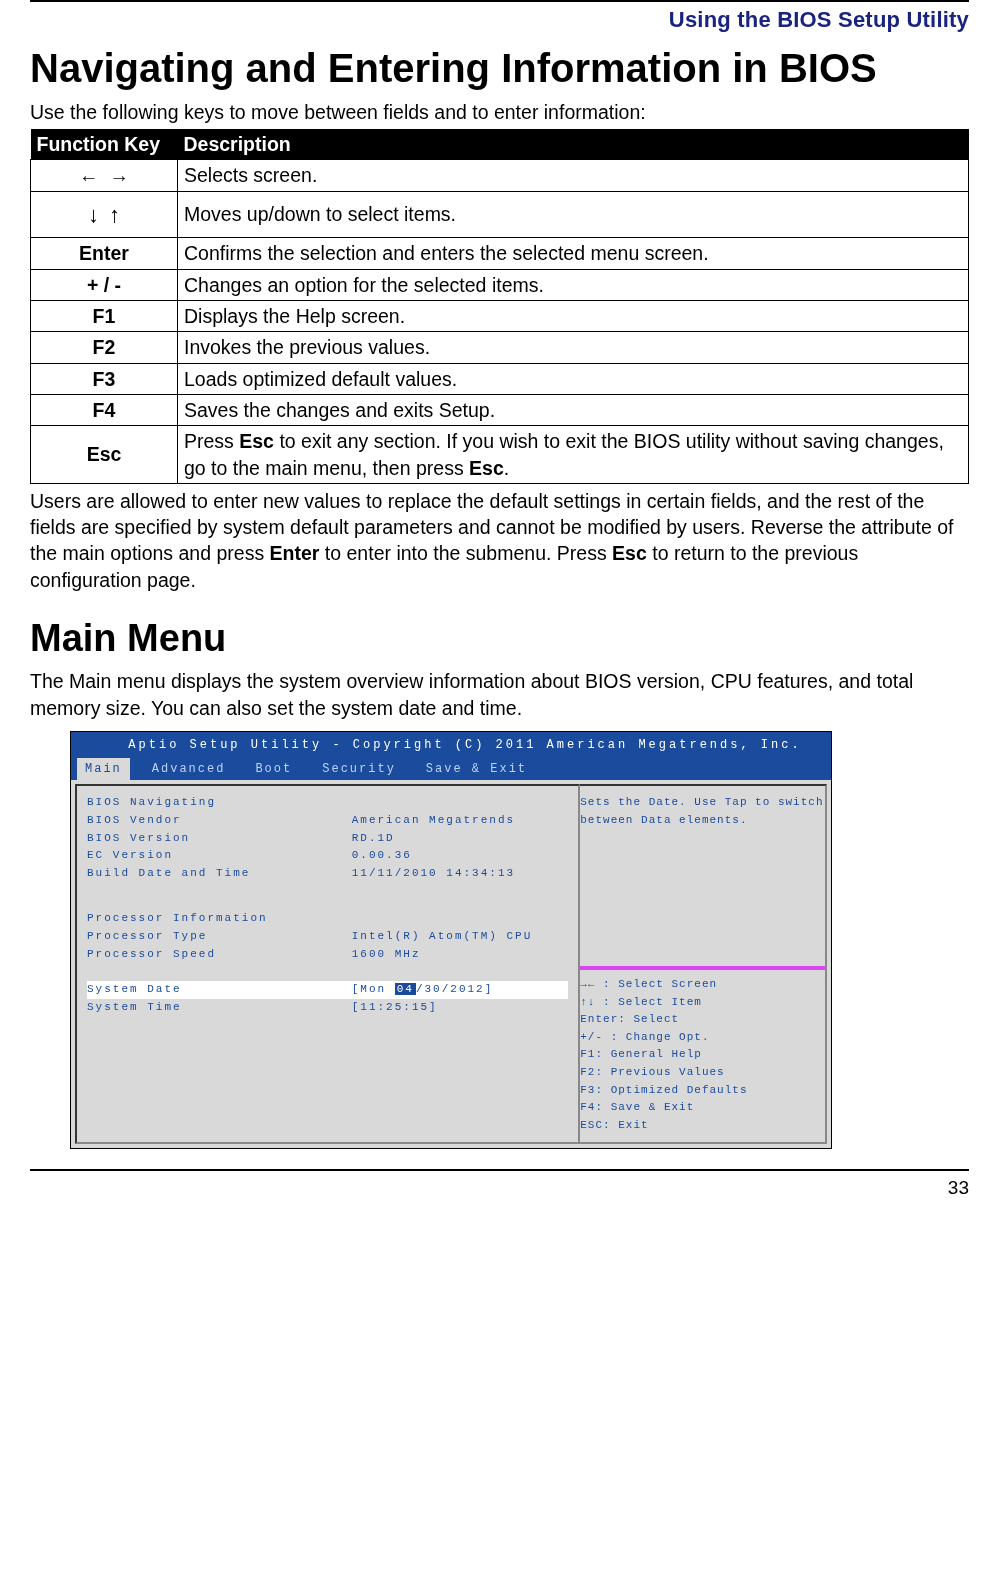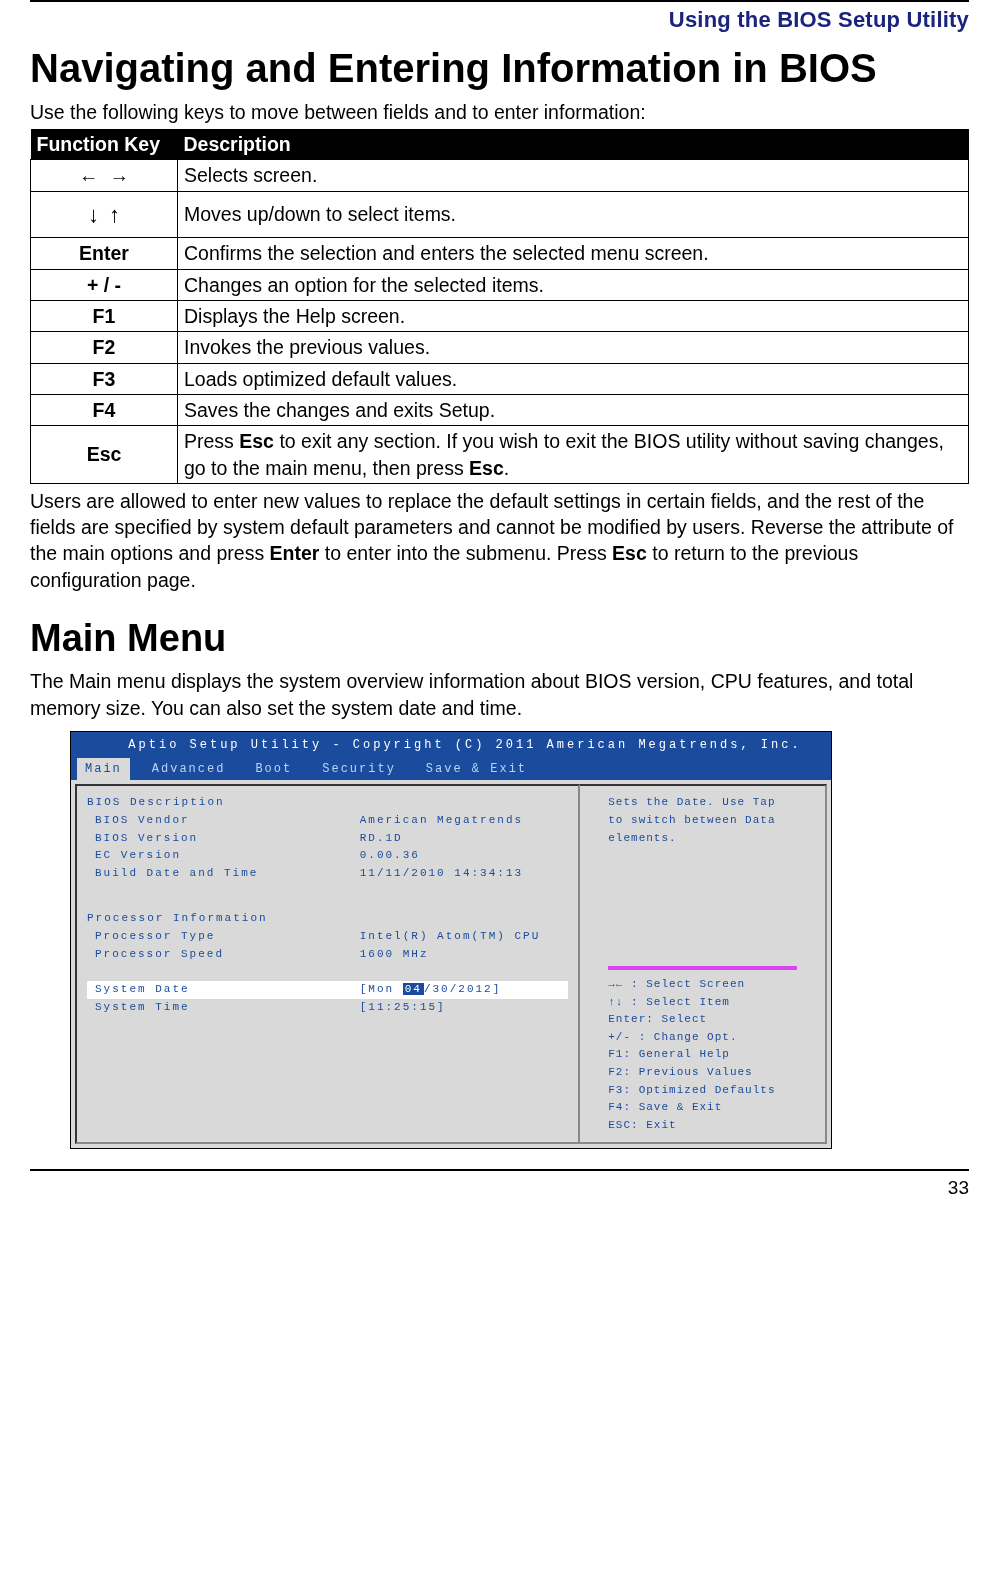--- a/index.html
+++ b/index.html
@@ -124,31 +124,31 @@
     letter-spacing: 2px;
     line-height: 1.6;
     font-size: 11px;
     position: relative;
   }
   .bios-right {
     flex: 1;
     border: 2px inset #888;
     border-left: none;
     background: #d9d9d9;
-    padding: 8px 28px;
+    padding: 8px 0;
     color: #1a4b9c;
     letter-spacing: 1px;
     line-height: 1.6;
     font-size: 11px;
     display: flex;
     flex-direction: column;
     justify-content: space-between;
   }
   .bios-row { display: flex; }
-  .bios-label { flex: 0 0 55%; margin-left: 8px; }
+  .bios-label { flex: 0 0 55%; }
   .bios-value { flex: 1; }
   .bios-section-title { color: #1a4b9c; }
   .bios-highlight-row { background: #ffffff; color: #1a4b9c; }
   .bios-highlight-value { }
   .bios-highlight-num {
     background: #1a4b9c;
     color: #fff;
     padding: 0 2px;
   }
   .bios-help-top { color: #1a4b9c; }
@@ -236,21 +236,21 @@
   <div class="bios-titlebar">Aptio Setup Utility - Copyright (C) 2011 American Megatrends, Inc.</div>
   <div class="bios-tabs" id="bios-tabs">
       <div class="bios-tab active">Main</div>
       <div class="bios-tab">Advanced</div>
       <div class="bios-tab">Boot</div>
       <div class="bios-tab">Security</div>
       <div class="bios-tab">Save &amp; Exit</div>
     </div>
   <div class="bios-body">
     <div class="bios-left" id="bios-left">
-        <div class="bios-section-title">BIOS Description</div>
+        <div class="bios-section-title">BIOS Navigating</div>
         <div class="bios-row">
           <div class="bios-label">BIOS Vendor</div>
           <div class="bios-value">American Megatrends</div>
         </div>
         <div class="bios-row">
           <div class="bios-label">BIOS Version</div>
           <div class="bios-value">RD.1D</div>
         </div>
         <div class="bios-row">
           <div class="bios-label">EC Version</div>

